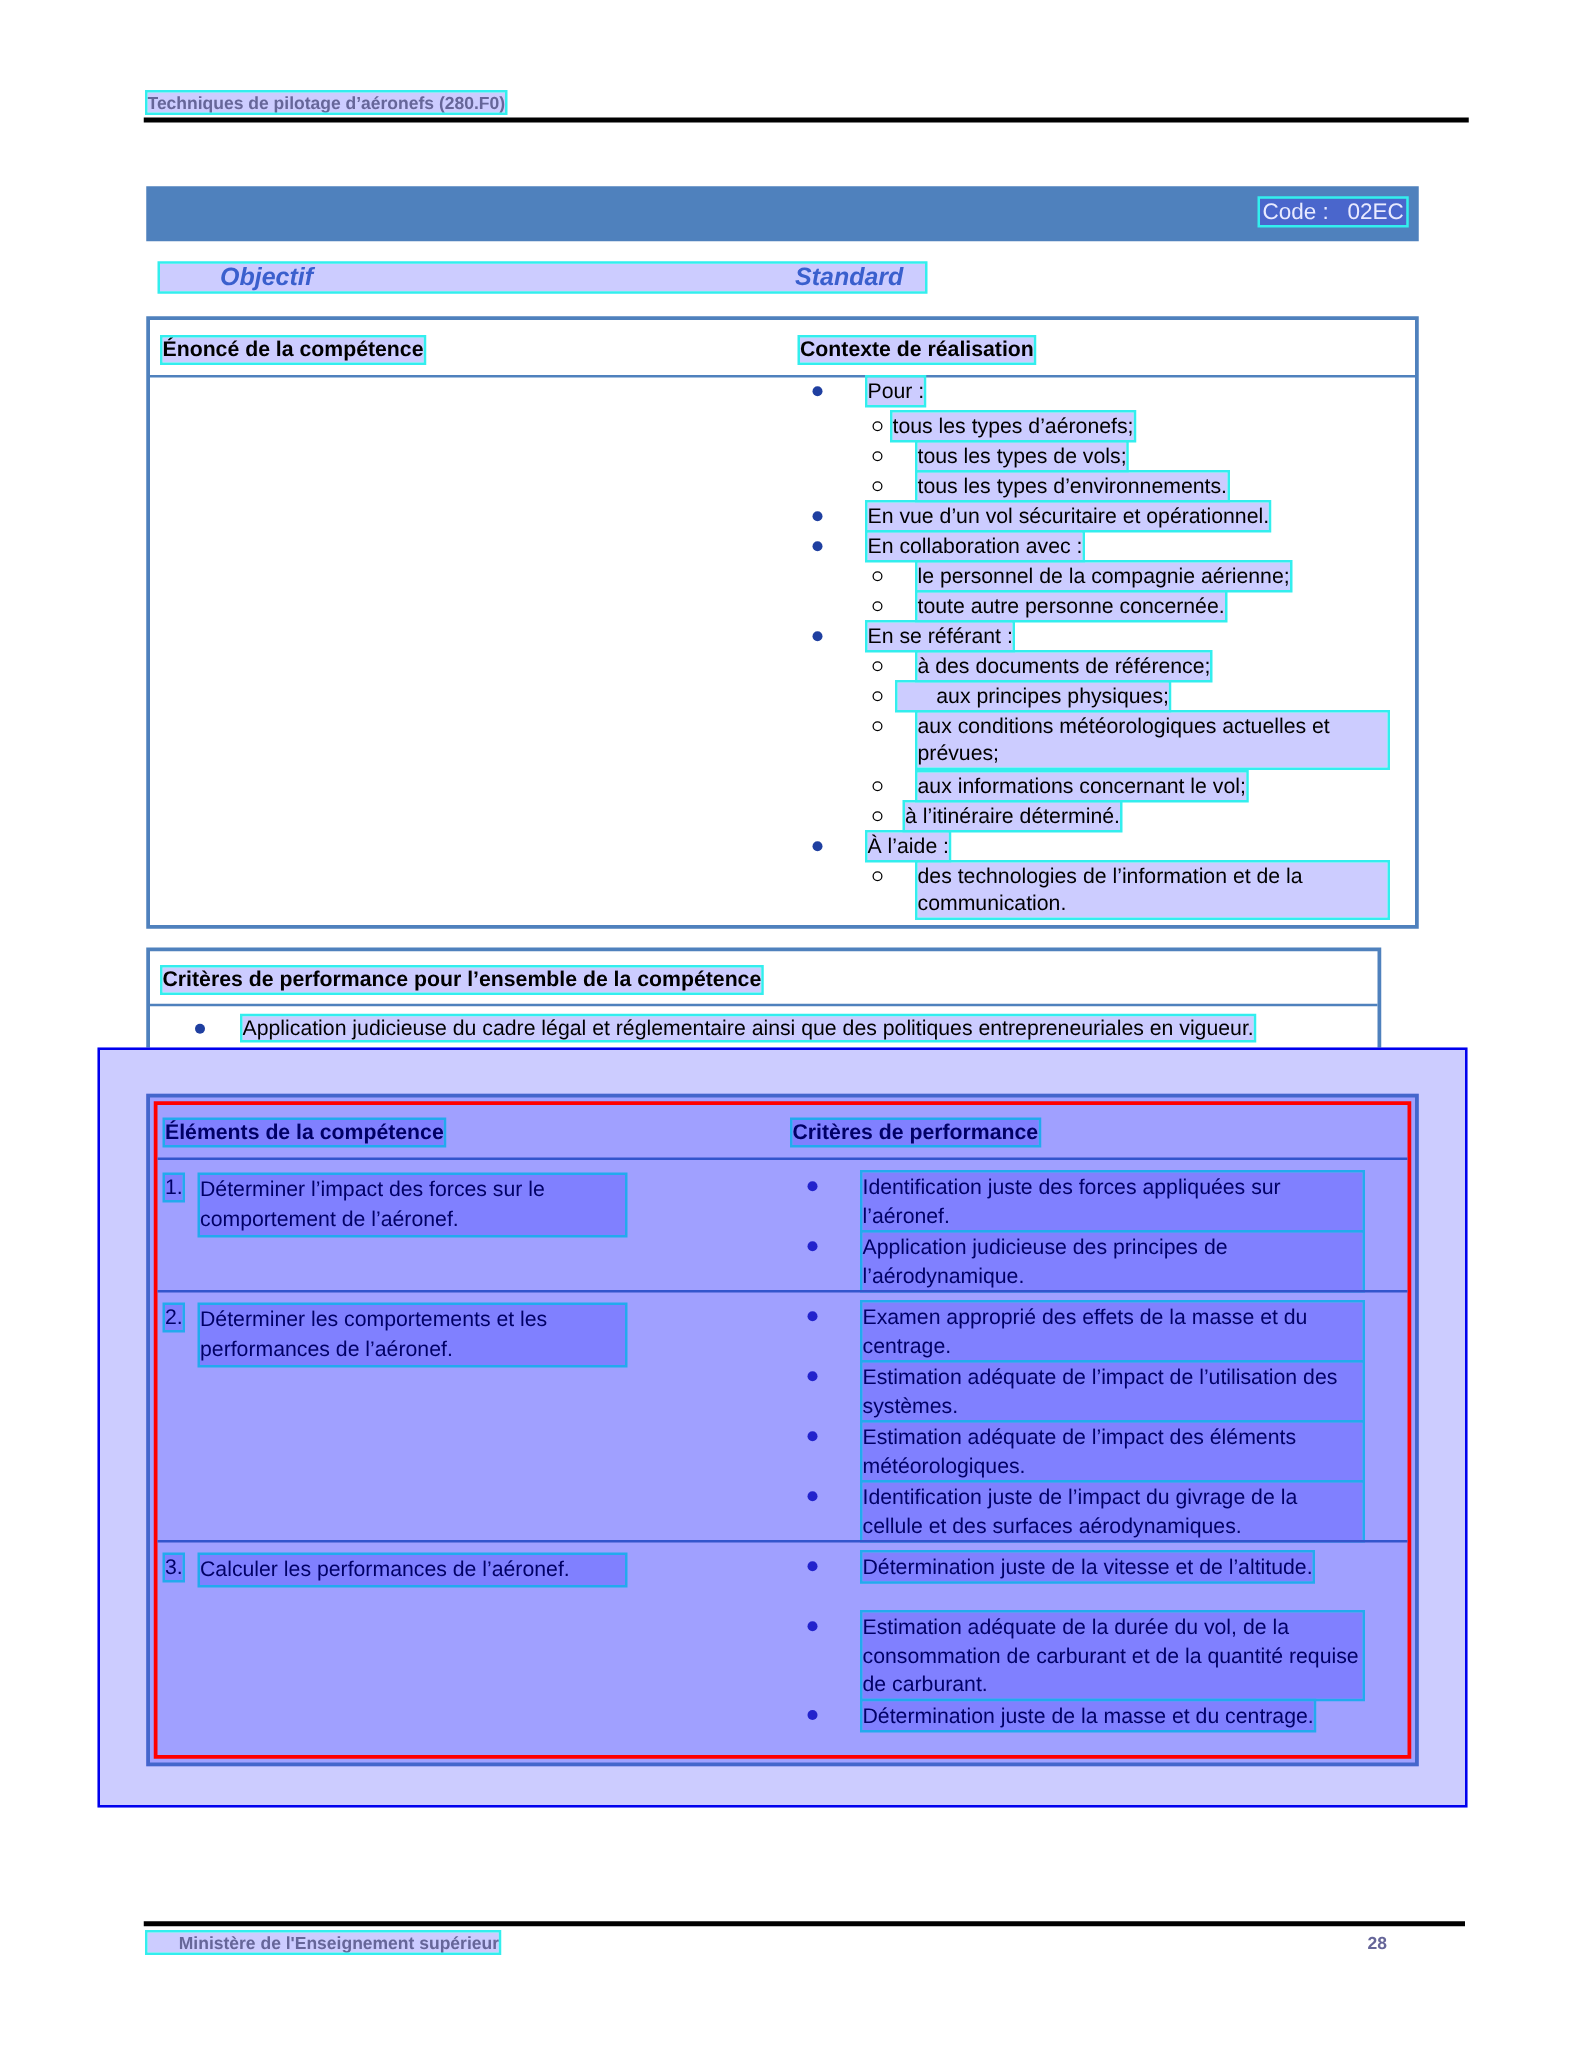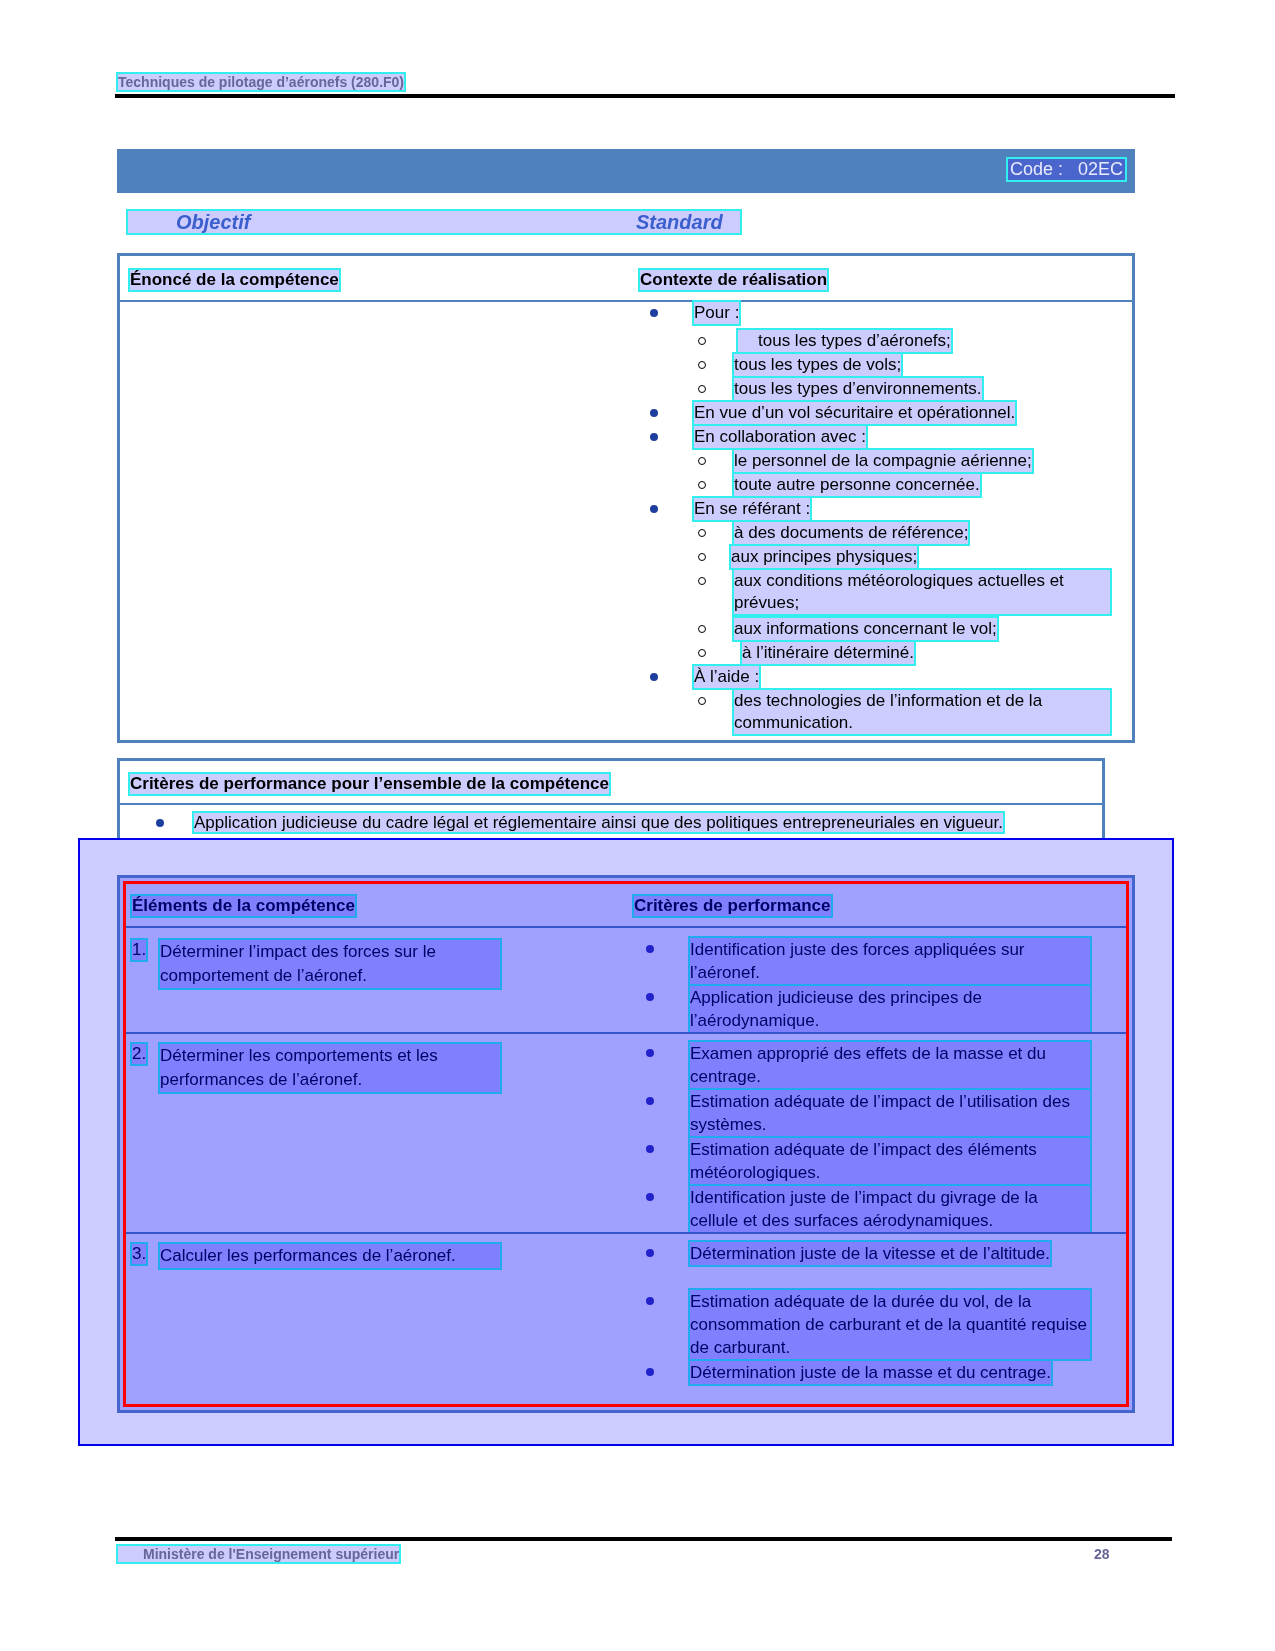--- a/index.html
+++ b/index.html
@@ -59,33 +59,33 @@
   <span class="abs" id="objective-label">Objectif</span>
   <span class="abs" id="standard-label">Standard</span>
 </div>
 
 <div class="abs box" id="competence-box">
   <span class="abs th hl" id="enonce-head">Énoncé de la compétence</span>
   <span class="abs th hl" id="contexte-head">Contexte de réalisation</span>
   <div class="abs" id="competence-head-rule"></div>
   <div id="context-list">
       <div class="ctx" style="left: 530px; top: 46px; width: 460px;"><span class="bullet"></span><span class="hl" style="margin-left: 44px; display: inline-block; max-width: 416px; vertical-align: top;">Pour :</span></div>
-      <div class="ctx" style="left: 578px; top: 74px; width: 412px;"><span class="circ"></span><span class="hl" style="margin-left: 40px; display: inline-block; max-width: 376px; vertical-align: top; padding-left: 20px;">tous les types d’aéronefs;</span></div>
+      <div class="ctx" style="left: 578px; top: 74px; width: 412px;"><span class="circ"></span><span class="hl" style="margin-left: 16px; display: inline-block; max-width: 376px; vertical-align: top;">tous les types d’aéronefs;</span></div>
       <div class="ctx" style="left: 578px; top: 98px; width: 412px;"><span class="circ"></span><span class="hl" style="margin-left: 36px; display: inline-block; max-width: 376px; vertical-align: top;">tous les types de vols;</span></div>
       <div class="ctx" style="left: 578px; top: 122px; width: 412px;"><span class="circ"></span><span class="hl" style="margin-left: 36px; display: inline-block; max-width: 376px; vertical-align: top;">tous les types d’environnements.</span></div>
       <div class="ctx" style="left: 530px; top: 146px; width: 460px;"><span class="bullet"></span><span class="hl" style="margin-left: 44px; display: inline-block; max-width: 416px; vertical-align: top;">En vue d’un vol sécuritaire et opérationnel.</span></div>
       <div class="ctx" style="left: 530px; top: 170px; width: 460px;"><span class="bullet"></span><span class="hl" style="margin-left: 44px; display: inline-block; max-width: 416px; vertical-align: top;">En collaboration avec :</span></div>
       <div class="ctx" style="left: 578px; top: 194px; width: 412px;"><span class="circ"></span><span class="hl" style="margin-left: 36px; display: inline-block; max-width: 376px; vertical-align: top;">le personnel de la compagnie aérienne;</span></div>
       <div class="ctx" style="left: 578px; top: 218px; width: 412px;"><span class="circ"></span><span class="hl" style="margin-left: 36px; display: inline-block; max-width: 376px; vertical-align: top;">toute autre personne concernée.</span></div>
       <div class="ctx" style="left: 530px; top: 242px; width: 460px;"><span class="bullet"></span><span class="hl" style="margin-left: 44px; display: inline-block; max-width: 416px; vertical-align: top;">En se référant :</span></div>
       <div class="ctx" style="left: 578px; top: 266px; width: 412px;"><span class="circ"></span><span class="hl" style="margin-left: 36px; display: inline-block; max-width: 376px; vertical-align: top;">à des documents de référence;</span></div>
-      <div class="ctx" style="left: 578px; top: 290px; width: 412px;"><span class="circ"></span><span class="hl" style="margin-left: 33px; display: inline-block; max-width: 376px; vertical-align: top;">aux principes physiques;</span></div>
+      <div class="ctx" style="left: 578px; top: 290px; width: 412px;"><span class="circ"></span><span class="hl" style="margin-left: 20px; display: inline-block; max-width: 376px; vertical-align: top; padding-left: 31px;">aux principes physiques;</span></div>
       <div class="ctx" style="left: 578px; top: 314px; width: 412px;"><span class="circ"></span><span class="hl" style="margin-left: 36px; display: inline-block; max-width: 376px; vertical-align: top;">aux conditions météorologiques actuelles et prévues;</span></div>
       <div class="ctx" style="left: 578px; top: 362px; width: 412px;"><span class="circ"></span><span class="hl" style="margin-left: 36px; display: inline-block; max-width: 376px; vertical-align: top;">aux informations concernant le vol;</span></div>
-      <div class="ctx" style="left: 578px; top: 386px; width: 412px;"><span class="circ"></span><span class="hl" style="margin-left: 44px; display: inline-block; max-width: 376px; vertical-align: top;">à l’itinéraire déterminé.</span></div>
+      <div class="ctx" style="left: 578px; top: 386px; width: 412px;"><span class="circ"></span><span class="hl" style="margin-left: 26px; display: inline-block; max-width: 376px; vertical-align: top;">à l’itinéraire déterminé.</span></div>
       <div class="ctx" style="left: 530px; top: 410px; width: 460px;"><span class="bullet"></span><span class="hl" style="margin-left: 44px; display: inline-block; max-width: 416px; vertical-align: top;">À l’aide :</span></div>
       <div class="ctx" style="left: 578px; top: 434px; width: 412px;"><span class="circ"></span><span class="hl" style="margin-left: 36px; display: inline-block; max-width: 376px; vertical-align: top;">des technologies de l’information et de la communication.</span></div>
     </div>
 </div>
 
 <div class="abs box" id="criteria-all-box">
   <span class="abs th hl" id="criteria-all-head">Critères de performance pour l’ensemble de la compétence</span>
   <div class="abs" id="criteria-all-rule"></div>
   <div class="abs" style="left:28px; top:50px; width:960px; font-size:17px; line-height:23px;">
     <span class="bullet" style="left:8px; top:8px;"></span>

